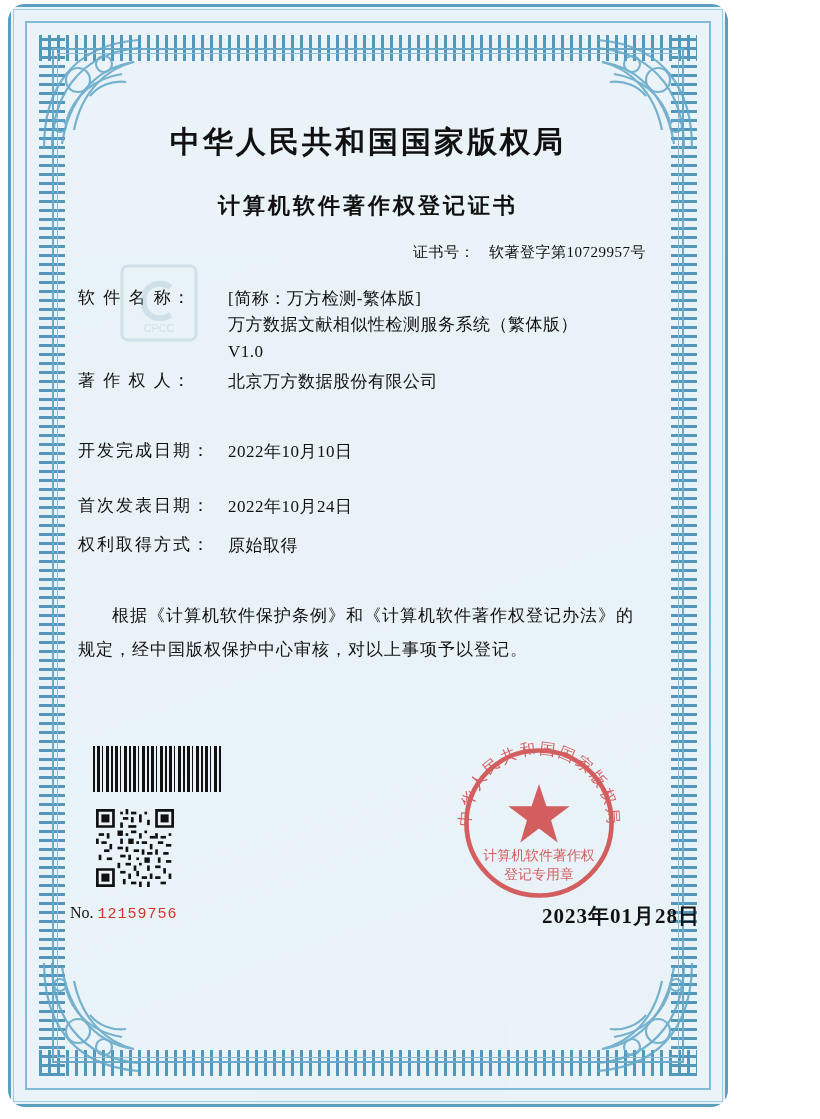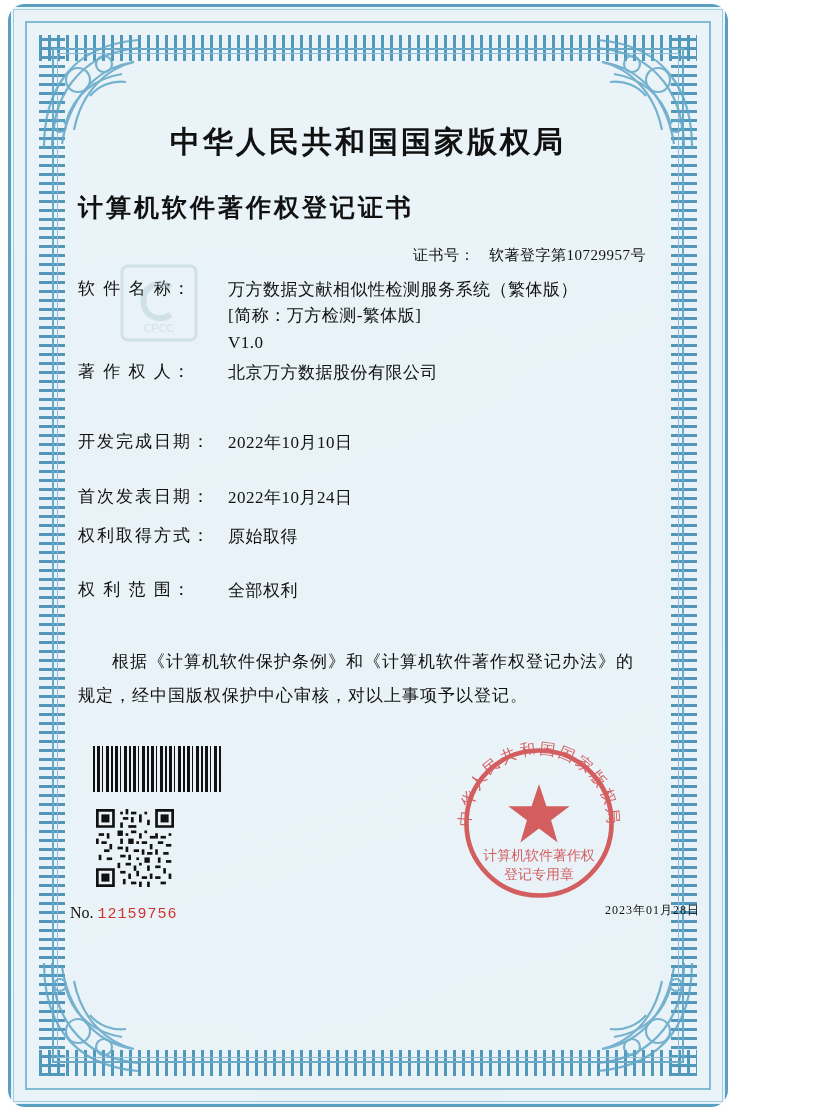--- a/index.html
+++ b/index.html
@@ -100,22 +100,22 @@
   .title-main {
     text-align: center;
     font-size: 30px;
     font-weight: bold;
     letter-spacing: 3px;
     color: #111;
     margin-top: 48px;
     font-family: "DejaVu Serif", "Liberation Serif", serif;
   }
   .title-sub {
-    text-align: left;
-    font-size: 25px;
+    text-align: center;
+    font-size: 22px;
     font-weight: bold;
     letter-spacing: 3px;
     color: #111;
     margin-top: 28px;
     font-family: "DejaVu Serif", "Liberation Serif", serif;
   }
 
   .cert-no {
     text-align: right;
     font-size: 15px;
@@ -130,21 +130,21 @@
     left: 42px;
     top: 190px;
     width: 78px;
     height: 78px;
     opacity: .30;
   }
 
   .field {
     display: flex;
     align-items: flex-start;
-    margin-top: 12px;
+    margin-top: 24px;
     font-size: 17px;
     color: #111;
   }
   .field .label {
     width: 150px;
     flex: 0 0 150px;
     letter-spacing: 2px;
     white-space: nowrap;
   }
   .field .value {
@@ -198,23 +198,24 @@
     color: #d0342c;
     letter-spacing: 1px;
     font-family: "Liberation Mono", "DejaVu Sans Mono", monospace;
     font-size: 15px;
   }
 
   .date-issue {
     position: absolute;
     right: 28px;
     top: 898px;
-    font-size: 12px;
+    font-size: 21px;
     color: #111;
     letter-spacing: 1px;
+    font-weight: bold;
   }
 
   
   .seal {
     position: absolute;
     right: 96px;
     top: 726px;
     width: 186px;
     height: 186px;
     opacity: .80;
@@ -291,22 +292,22 @@
     <svg class="watermark-logo" viewBox="0 0 80 80">
       <rect x="2" y="2" width="76" height="76" rx="6" fill="none" stroke="#9ab7c4" stroke-width="3"></rect>
       <path d="M52 24 C40 16 24 22 24 38 C24 54 40 60 52 52" fill="none" stroke="#9ab7c4" stroke-width="6"></path>
       <text x="40" y="70" font-size="11" text-anchor="middle" fill="#9ab7c4" font-family="Liberation Sans, sans-serif">CPCC</text>
     </svg>
 
     <div class="block-top">
       <div class="field">
         <span class="label">软 件 名 称：</span>
         <span class="value">
+          <span class="line">[简称：万方检测-繁体版]</span>
           <span class="line">万方数据文献相似性检测服务系统（繁体版）</span>
-          <span class="line">[简称：万方检测-繁体版]</span>
           <span class="line">V1.0</span>
         </span>
       </div>
 
       <div class="field" style="margin-top:4px">
         <span class="label">著 作 权 人：</span>
         <span class="value">北京万方数据股份有限公司</span>
       </div>
     </div>
 
@@ -315,24 +316,20 @@
         <span class="label">开发完成日期：</span>
         <span class="value">2022年10月10日</span>
       </div>
       <div class="field" style="margin-top:28px">
         <span class="label">首次发表日期：</span>
         <span class="value">2022年10月24日</span>
       </div>
       <div class="field" style="margin-top:13px">
         <span class="label">权利取得方式：</span>
         <span class="value">原始取得</span>
-      </div>
-      <div class="field" style="margin-top:28px">
-        <span class="label">权 利 范 围：</span>
-        <span class="value">全部权利</span>
       </div>
     </div>
 
     <div class="paragraph">
       <span>根据《计算机软件保护条例》和《计算机软件著作权登记办法》的</span>
       <span class="l2">规定，经中国版权保护中心审核，对以上事项予以登记。</span>
     </div>
 
   </div>
 

